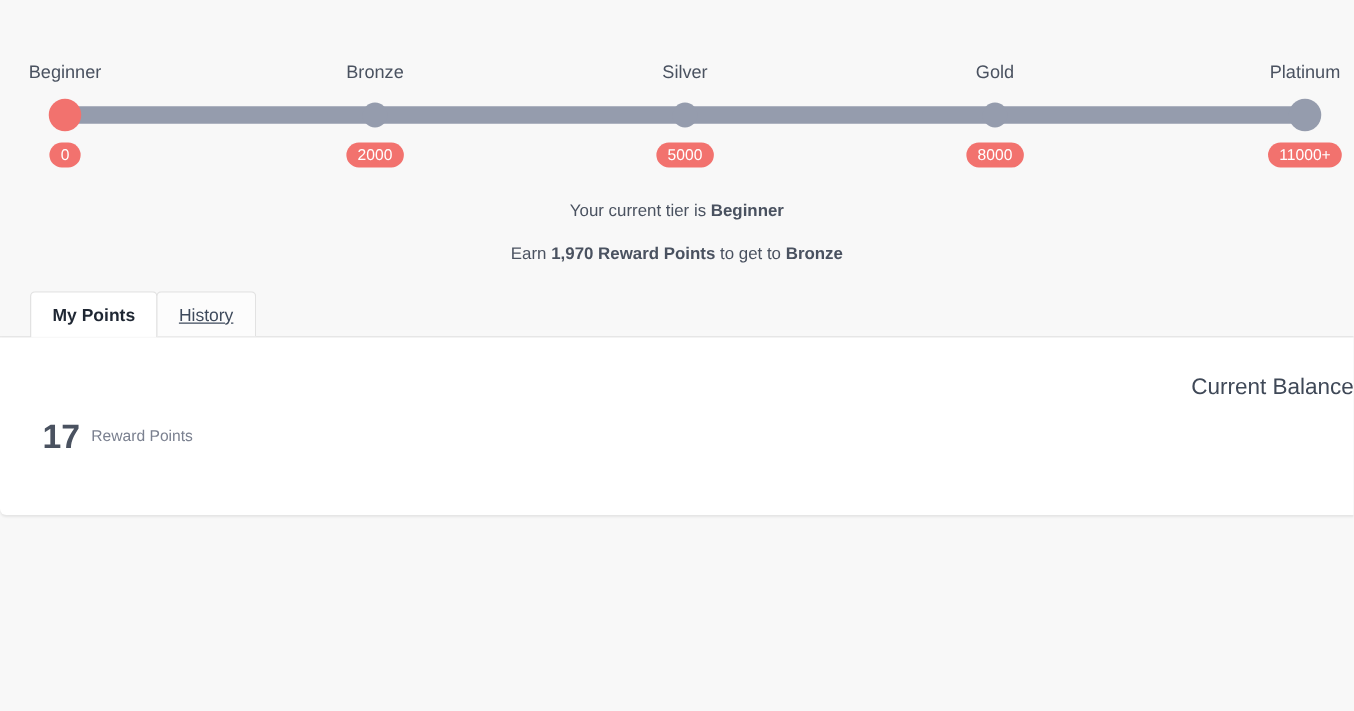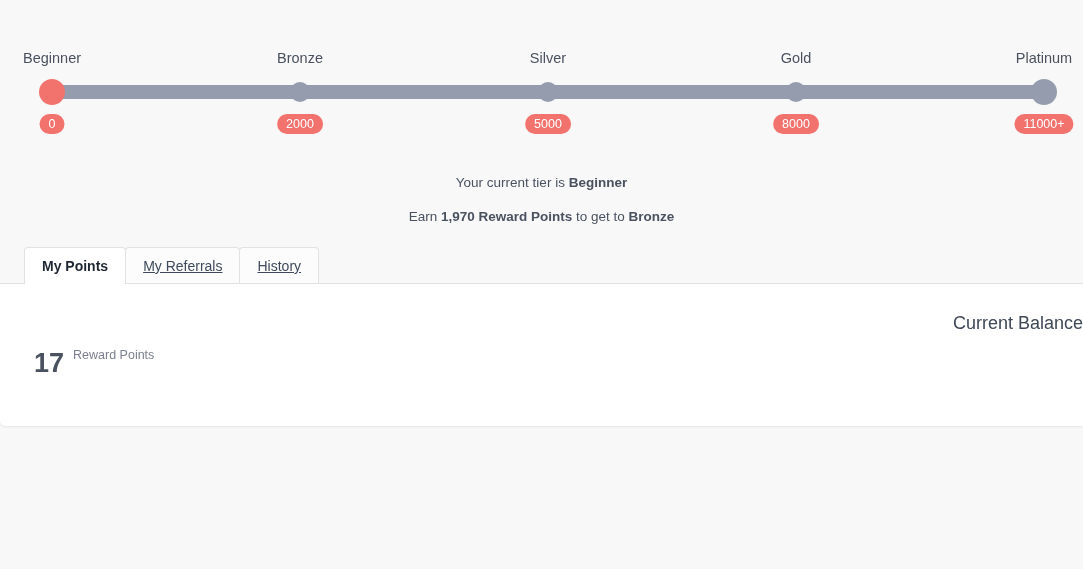--- a/index.html
+++ b/index.html
@@ -82,21 +82,21 @@
     white-space: nowrap;
     box-sizing: border-box;
   }
 
   
   .tier-status {
     text-align: center;
     font-size: 13.5px;
     line-height: 21.5px;
     color: #4a5260;
-    margin-top: 22px;
+    margin-top: 8px;
   }
   .tier-status b { font-weight: bold; }
 
   
   .tabs-strip {
     position: relative;
     margin-top: 20px;
     height: 37px;
     border-bottom: 1px solid #e2e2e2;
     display: flex;
@@ -145,21 +145,21 @@
   .balance-title {
     font-size: 18px;
     line-height: 22px;
     color: #3f4857;
     font-weight: normal;
     margin: 0 0 14px 0;
     text-align: right;
   }
   .balance-row {
     display: flex;
-    align-items: flex-start;
+    align-items: center;
     margin-top: 12px;
   }
   .balance-value {
     font-size: 27px;
     font-weight: bold;
     color: #4a5260;
     line-height: 30px;
   }
   .balance-unit {
     font-size: 12.5px;
@@ -205,21 +205,20 @@
   <div class="tier-status">
     <span>Your current tier is </span><b>Beginner</b>
   </div>
   <div class="tier-status" style="margin-top:12px;">
     <span>Earn </span><b>1,970 Reward Points</b><span> to get to </span><b>Bronze</b>
   </div>
 </div>
 
 <div class="tabs-strip" id="tab-bar">
     <div class="tab active">My Points</div>
-    <div class="tab">My Referrals</div>
     <div class="tab">History</div>
   </div>
 
 <div class="content-card">
   <div class="balance-title">Current Balance</div>
   <div class="balance-row">
     <span class="balance-value">17</span>
     <span class="balance-unit">Reward Points</span>
   </div>
 </div>

